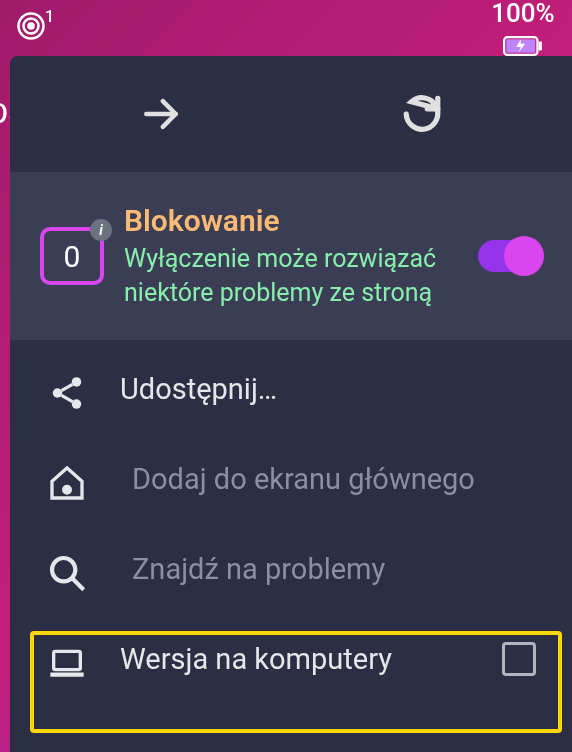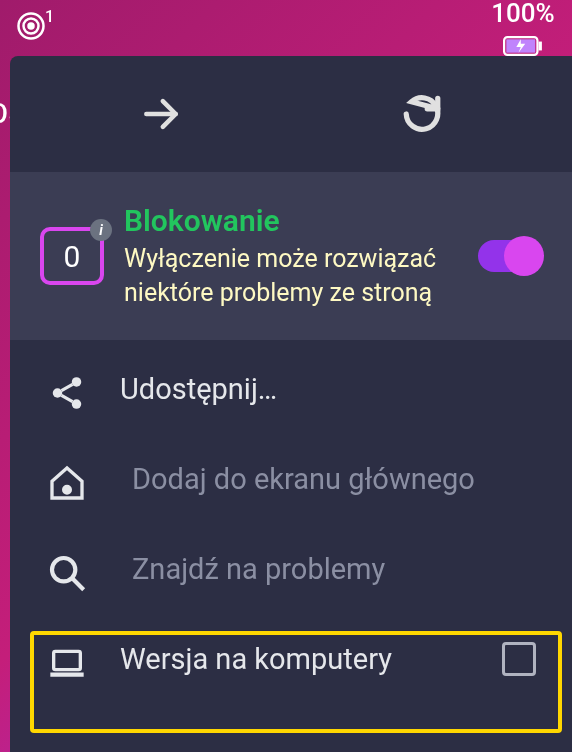--- a/index.html
+++ b/index.html
@@ -112,27 +112,27 @@
       justify-content: center;
       font-size: 14px;
       color: #ffffff;
       font-weight: bold;
       font-style: italic;
     }
     .block-text {
       flex: 1;
     }
     .block-title {
-      color: #22c55e;
+      color: #fdba74;
       font-size: 30px;
       font-weight: 600;
       margin-bottom: 4px;
     }
     .block-subtitle {
-      color: #fef9c3;
+      color: #86efac;
       font-size: 25px;
       line-height: 1.35;
     }
     .toggle {
       width: 64px;
       height: 32px;
       background: #9333ea;
       border-radius: 16px;
       position: relative;
       flex-shrink: 0;

